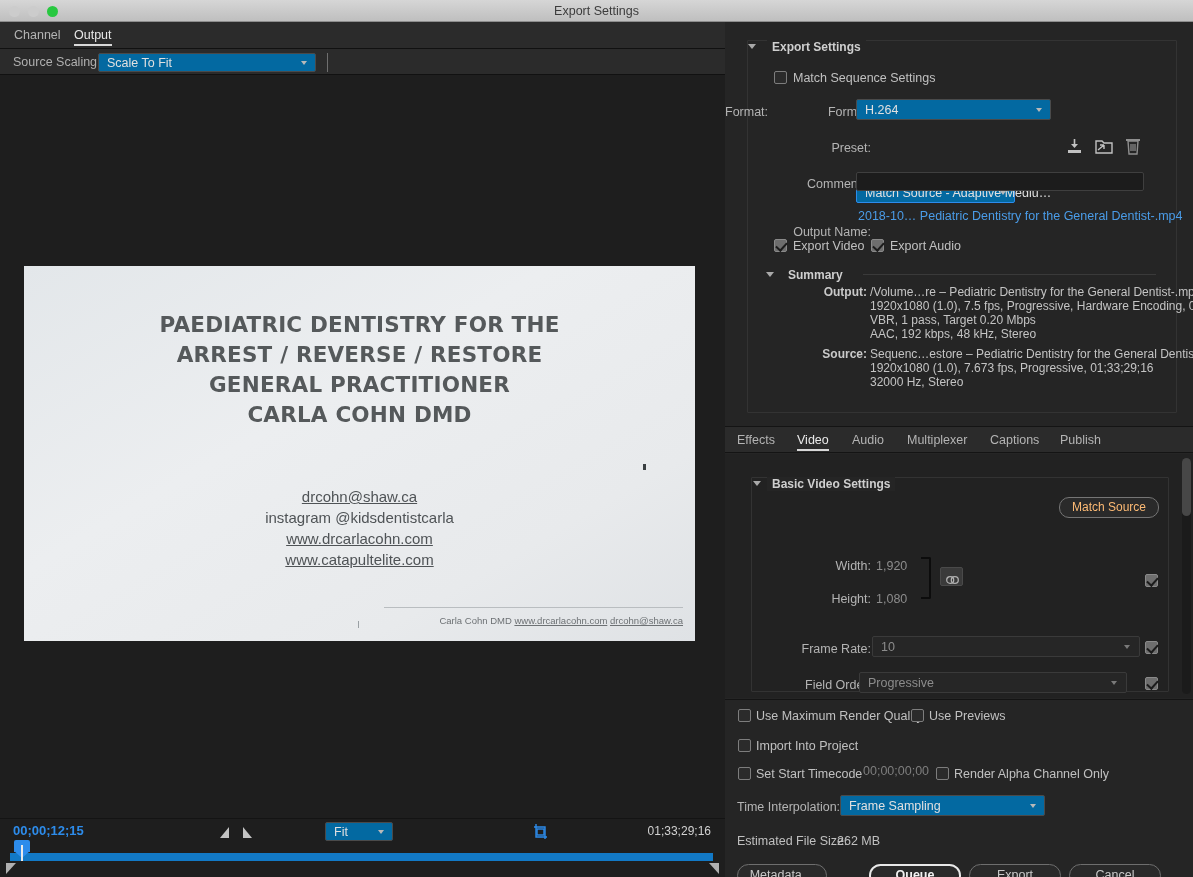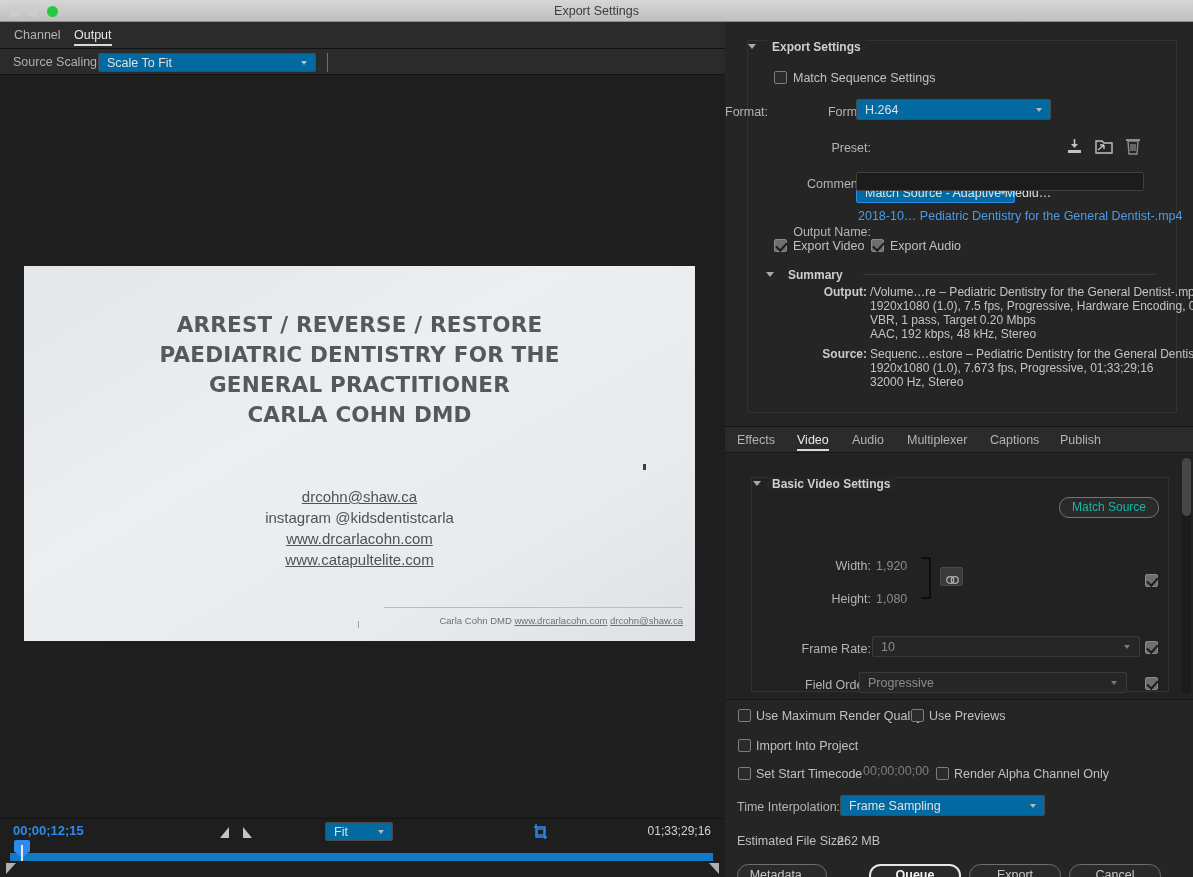--- a/index.html
+++ b/index.html
@@ -213,21 +213,21 @@
 
   .panel-video {
     position:absolute; left:0; top:432px; width:468px; height:244px; background:#222;
     overflow:hidden;
   }
   .vscroll { position:absolute; right:2px; top:4px; width:9px; height:236px; background:#1b1b1b; border-radius:5px; }
   .vscroll .thumb { position:absolute; left:0; top:0; width:9px; height:58px; background:#474747; border-radius:5px; }
 
   .ms-btn {
     position:absolute; border:1px solid #757575; border-radius:10px;
-    background:#2a2a2a; color:#14b8a6; font-size:12px; text-align:center;
+    background:#2a2a2a; color:#fdba74; font-size:12px; text-align:center;
   }
   .dim-val { position:absolute; font-size:12.5px; color:#8c8c8c; }
   .bracket {
     position:absolute; width:10px; height:42px;
     border:2px solid #0c0c0c; border-left:none; border-radius:0 2px 2px 0;
   }
   .link-btn {
     position:absolute; width:23px; height:19px; background:#3a3a3a;
     border:1px solid #4a4a4a; border-radius:2px;
   }
@@ -286,22 +286,22 @@
       <div class="sel" id="scaling-select">
         <span class="cap">Scale To Fit</span>
         <span class="chev"></span>
       </div>
       <div class="scaling-divider"></div>
     </div>
 
     <div class="preview-stage">
       <div class="slide">
         <div class="slide-title">
+          <div>PAEDIATRIC DENTISTRY FOR THE</div>
           <div>ARREST / REVERSE / RESTORE</div>
-          <div>PAEDIATRIC DENTISTRY FOR THE</div>
           <div>GENERAL PRACTITIONER</div>
           <div>CARLA COHN DMD</div>
         </div>
         <div class="slide-contact">
           <div class="u">drcohn@shaw.ca</div>
           <div>instagram @kidsdentistcarla</div>
           <div class="u">www.drcarlacohn.com</div>
           <div class="u">www.catapultelite.com</div>
         </div>
         <div class="slide-dot"></div>

